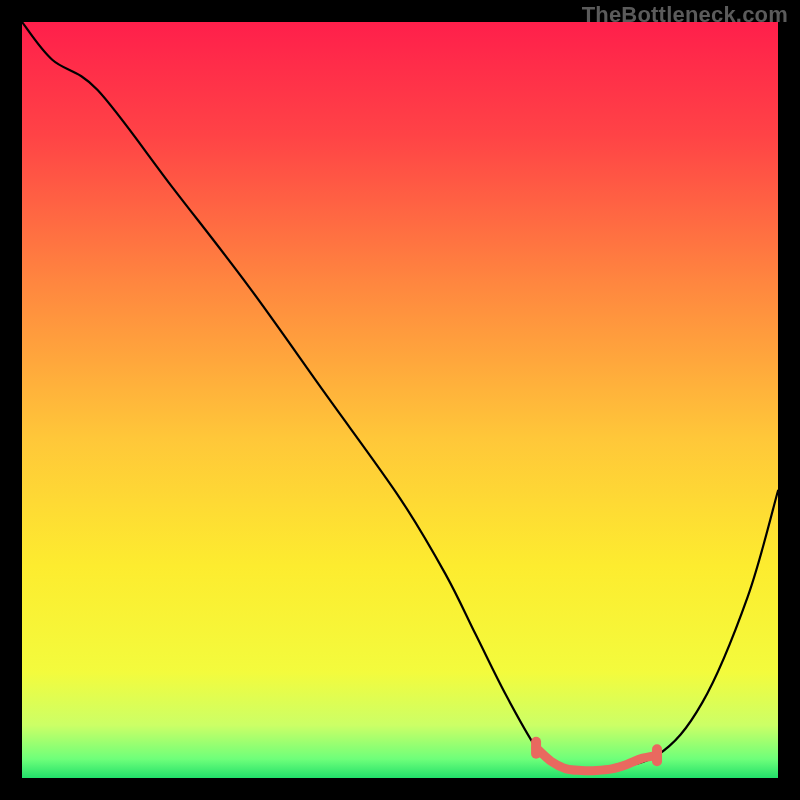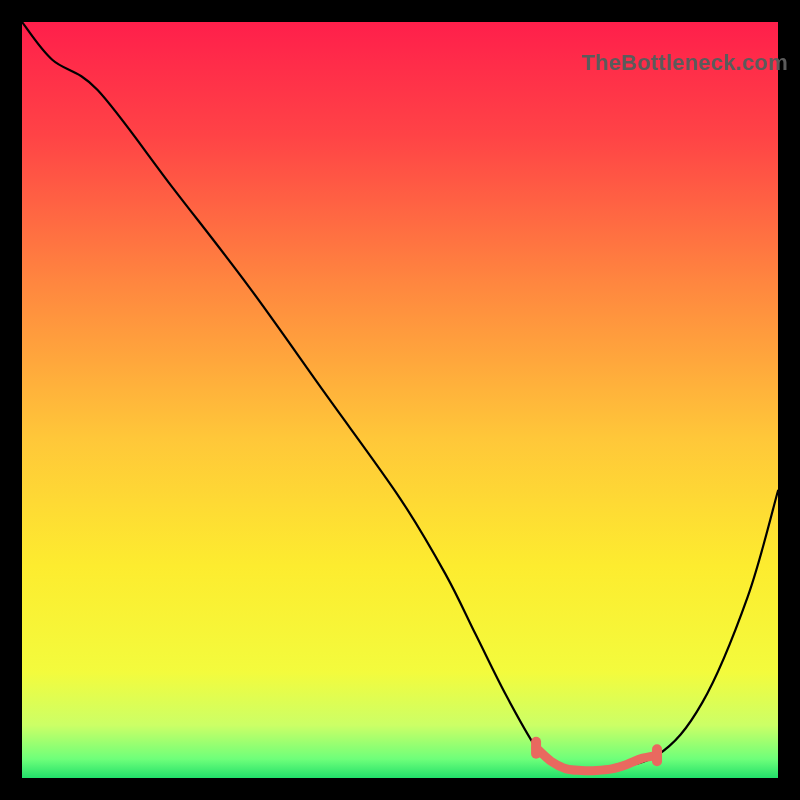--- a/index.html
+++ b/index.html
@@ -27,21 +27,20 @@
   }
   .watermark {
     position: absolute;
     top: 2px;
     right: 12px;
     font-family: Arial, Helvetica, sans-serif;
     font-size: 22px;
     font-weight: 600;
     color: #5b5b5b;
     letter-spacing: 0.2px;
-    margin-top: 48px;
   }
   svg { display: block; }
 </style>
 </head>
 <body>
 
 <div class="frame">
   <div class="plot">
     <svg id="chart-svg" width="756" height="756" viewBox="0 0 756 756">
         <defs>

